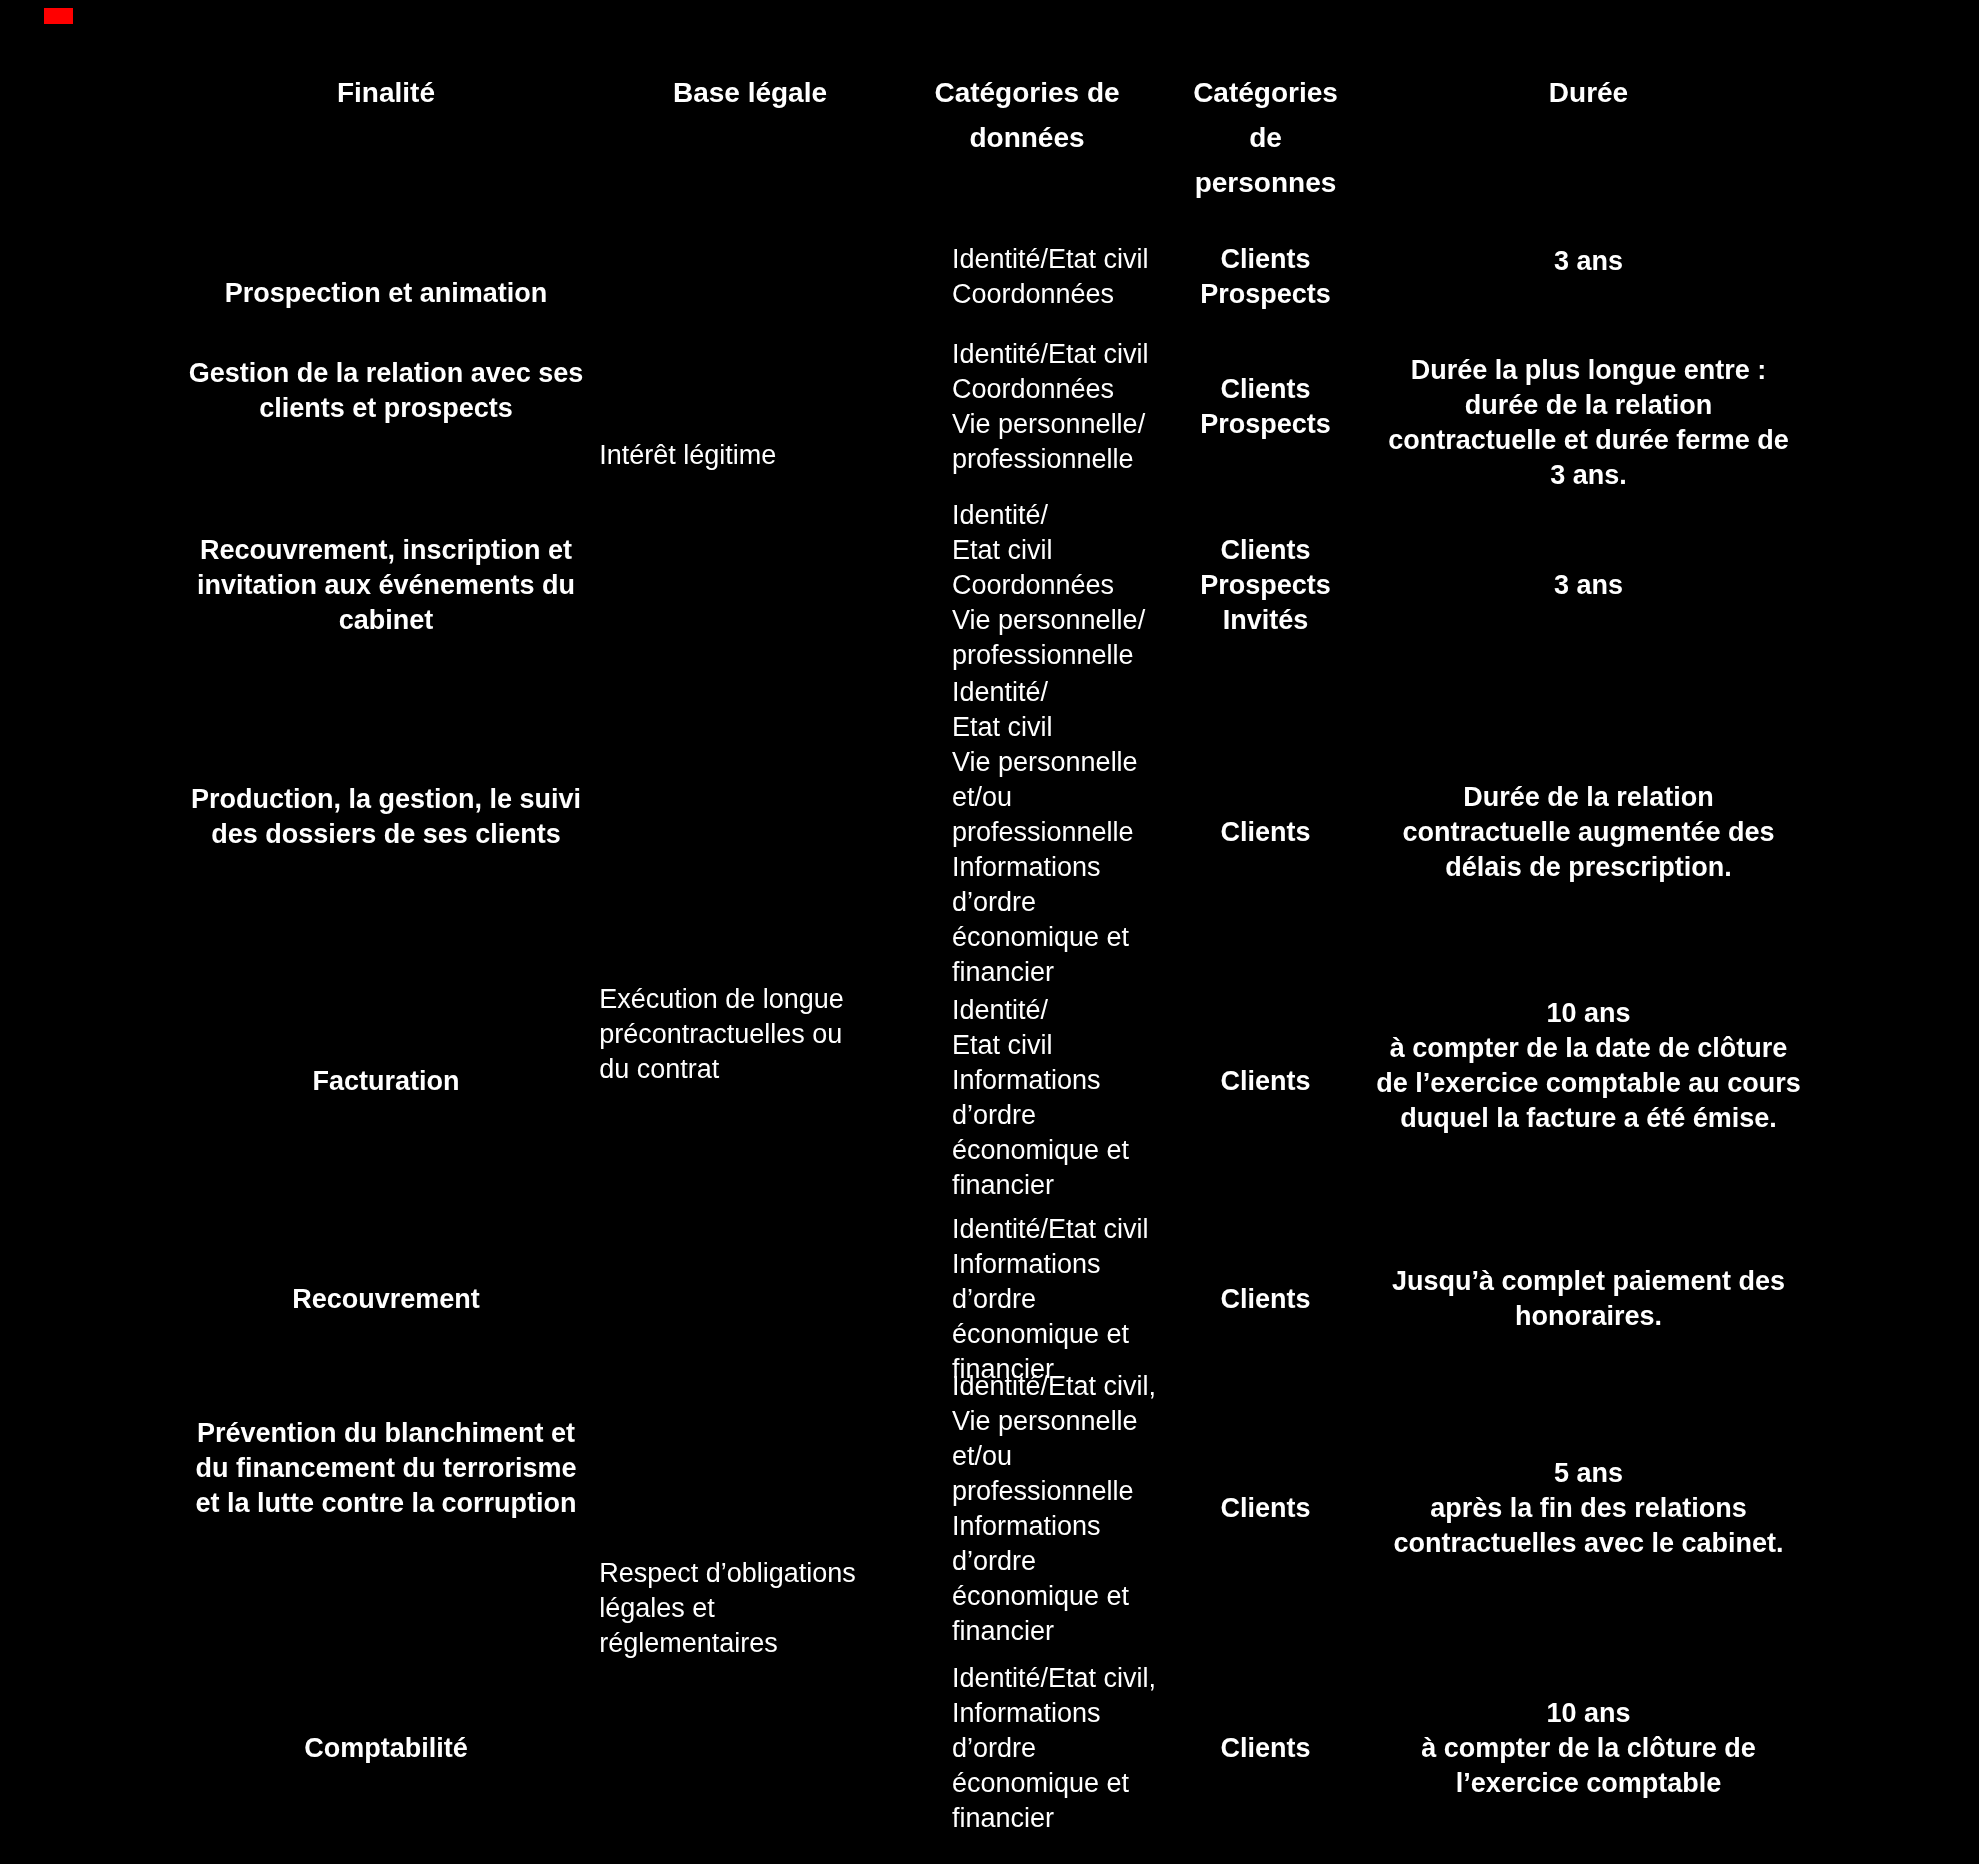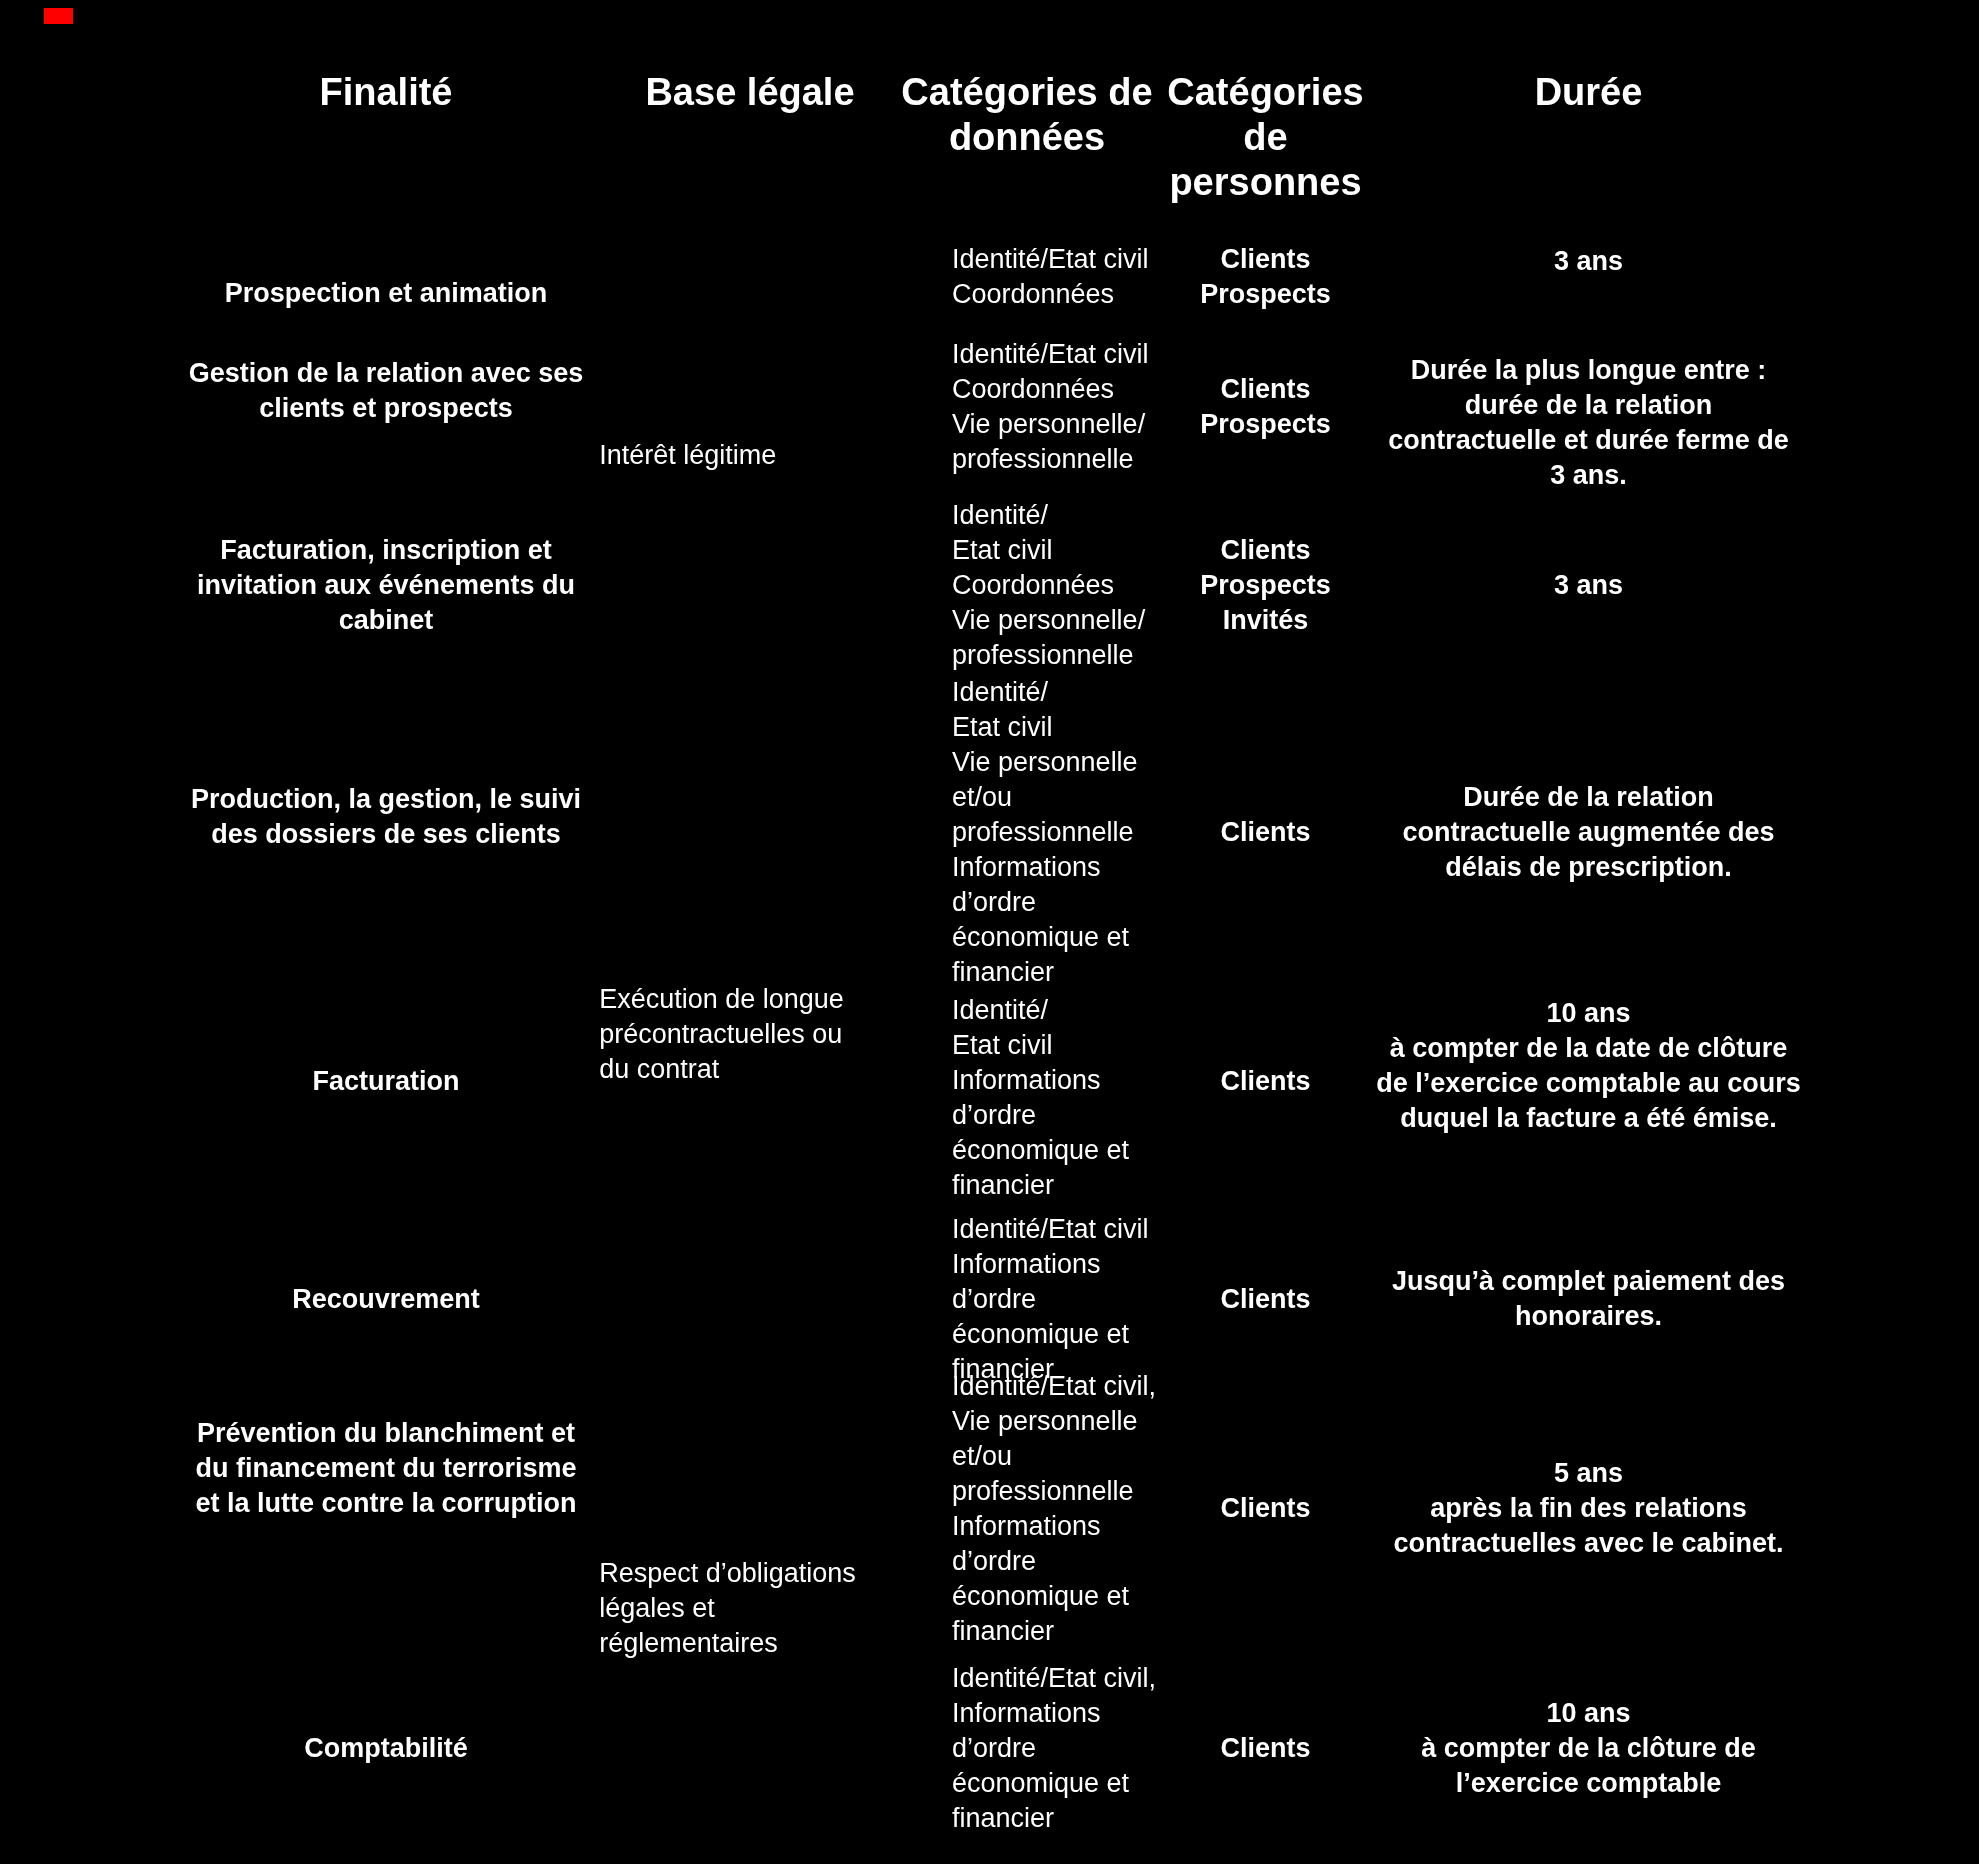--- a/index.html
+++ b/index.html
@@ -9,21 +9,21 @@
   .tbl{position:absolute;inset:0;display:grid;
        grid-template-columns:176px 420px 308px 246px 231px 415px 184px;
        grid-template-rows:227px 100px 160px 196px 299px 231px 172px 247px 232px;}
   .c{position:relative;display:flex;flex-direction:column;justify-content:center;}
   .fin{align-items:center;text-align:center;font-weight:bold;}
   .base{align-items:flex-start;text-align:left;padding-left:3.2px;}
   .don{align-items:flex-start;text-align:left;margin-left:48px;}
   .per{align-items:center;text-align:center;font-weight:bold;}
   .dur{align-items:center;text-align:center;font-weight:bold;}
   .hdr{align-items:center;justify-content:flex-start;padding:70px 0 0 0;
-       font-weight:bold;font-style:normal;font-size:38px;line-height:45px;}
+       font-weight:bold;font-style:normal;font-size:28px;line-height:45px;}
   .line{white-space:nowrap;}
   .d20{top:16px}.u20{top:-16px}.u40{top:-32px}.u50{top:-40px}
 </style>
 </head>
 <body>
 
 <div class="screen">
   <div class="red-marker"></div>
 
   <div class="tbl">
@@ -91,21 +91,21 @@
         <div class="line">Prospects</div>
       </div>
     <div class="c dur d20" style="grid-area:3/6">
         <div class="line">Durée la plus longue entre :</div>
         <div class="line">durée de la relation</div>
         <div class="line">contractuelle et durée ferme de</div>
         <div class="line">3 ans.</div>
       </div>
 
     <div class="c fin" style="grid-area:4/2">
-        <div class="line">Facturation, inscription et</div>
+        <div class="line">Recouvrement, inscription et</div>
         <div class="line">invitation aux événements du</div>
         <div class="line">cabinet</div>
       </div>
     <div class="c don" style="grid-area:4/4">
         <div class="line">Identité/</div>
         <div class="line">Etat civil</div>
         <div class="line">Coordonnées</div>
         <div class="line">Vie personnelle/</div>
         <div class="line">professionnelle</div>
       </div>

